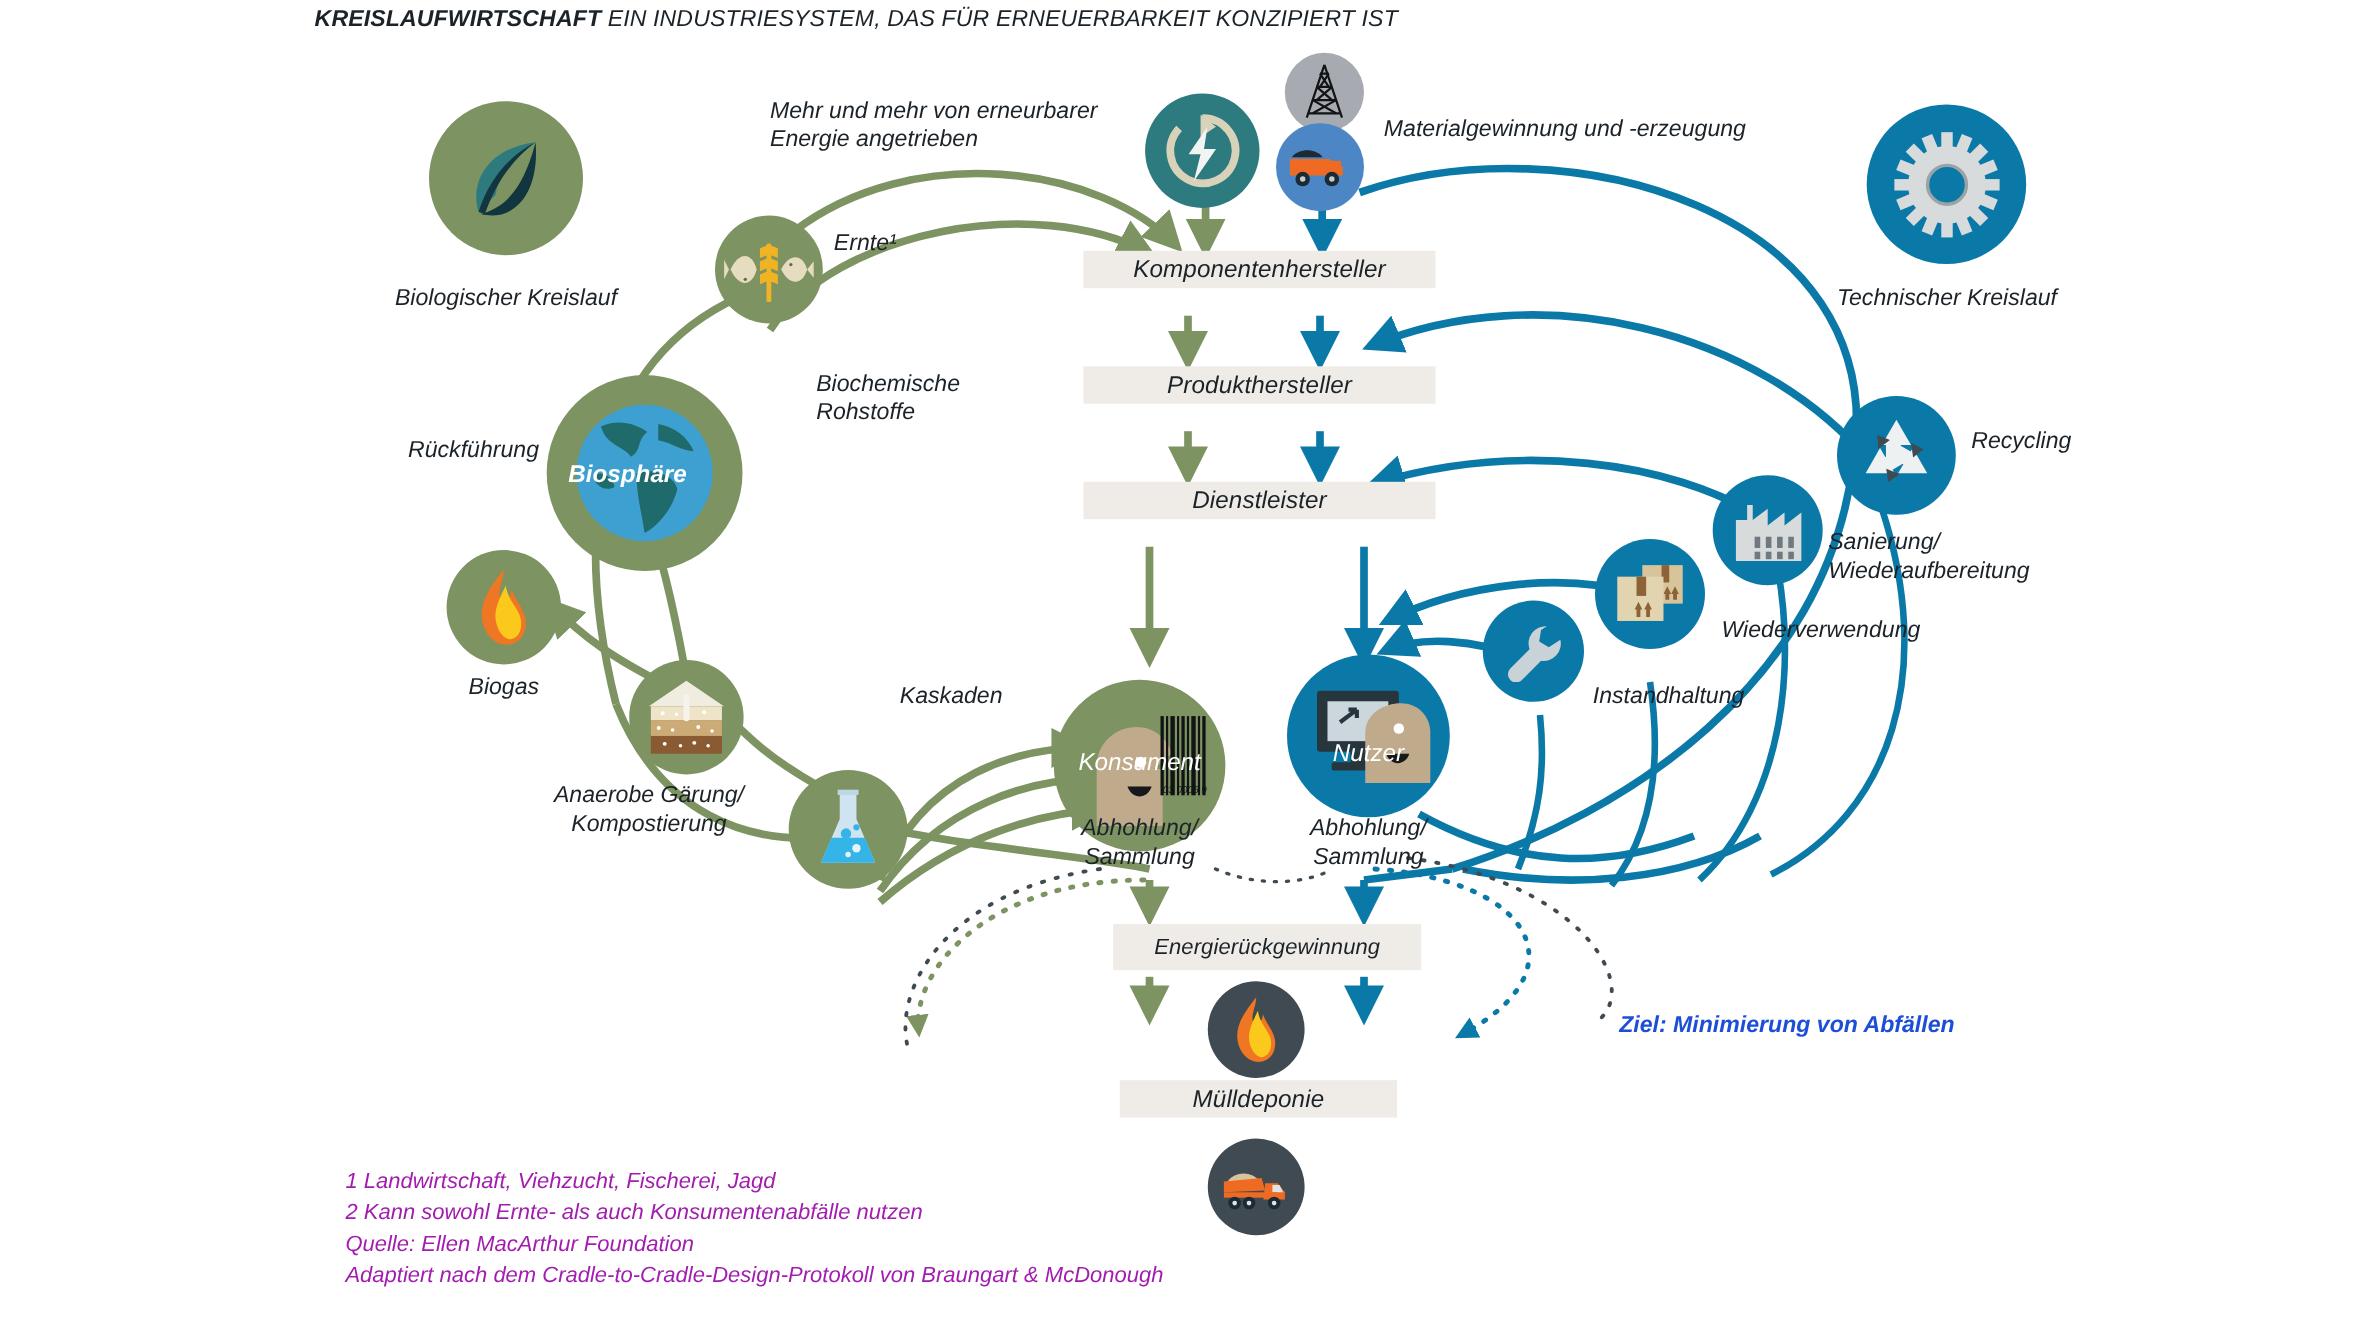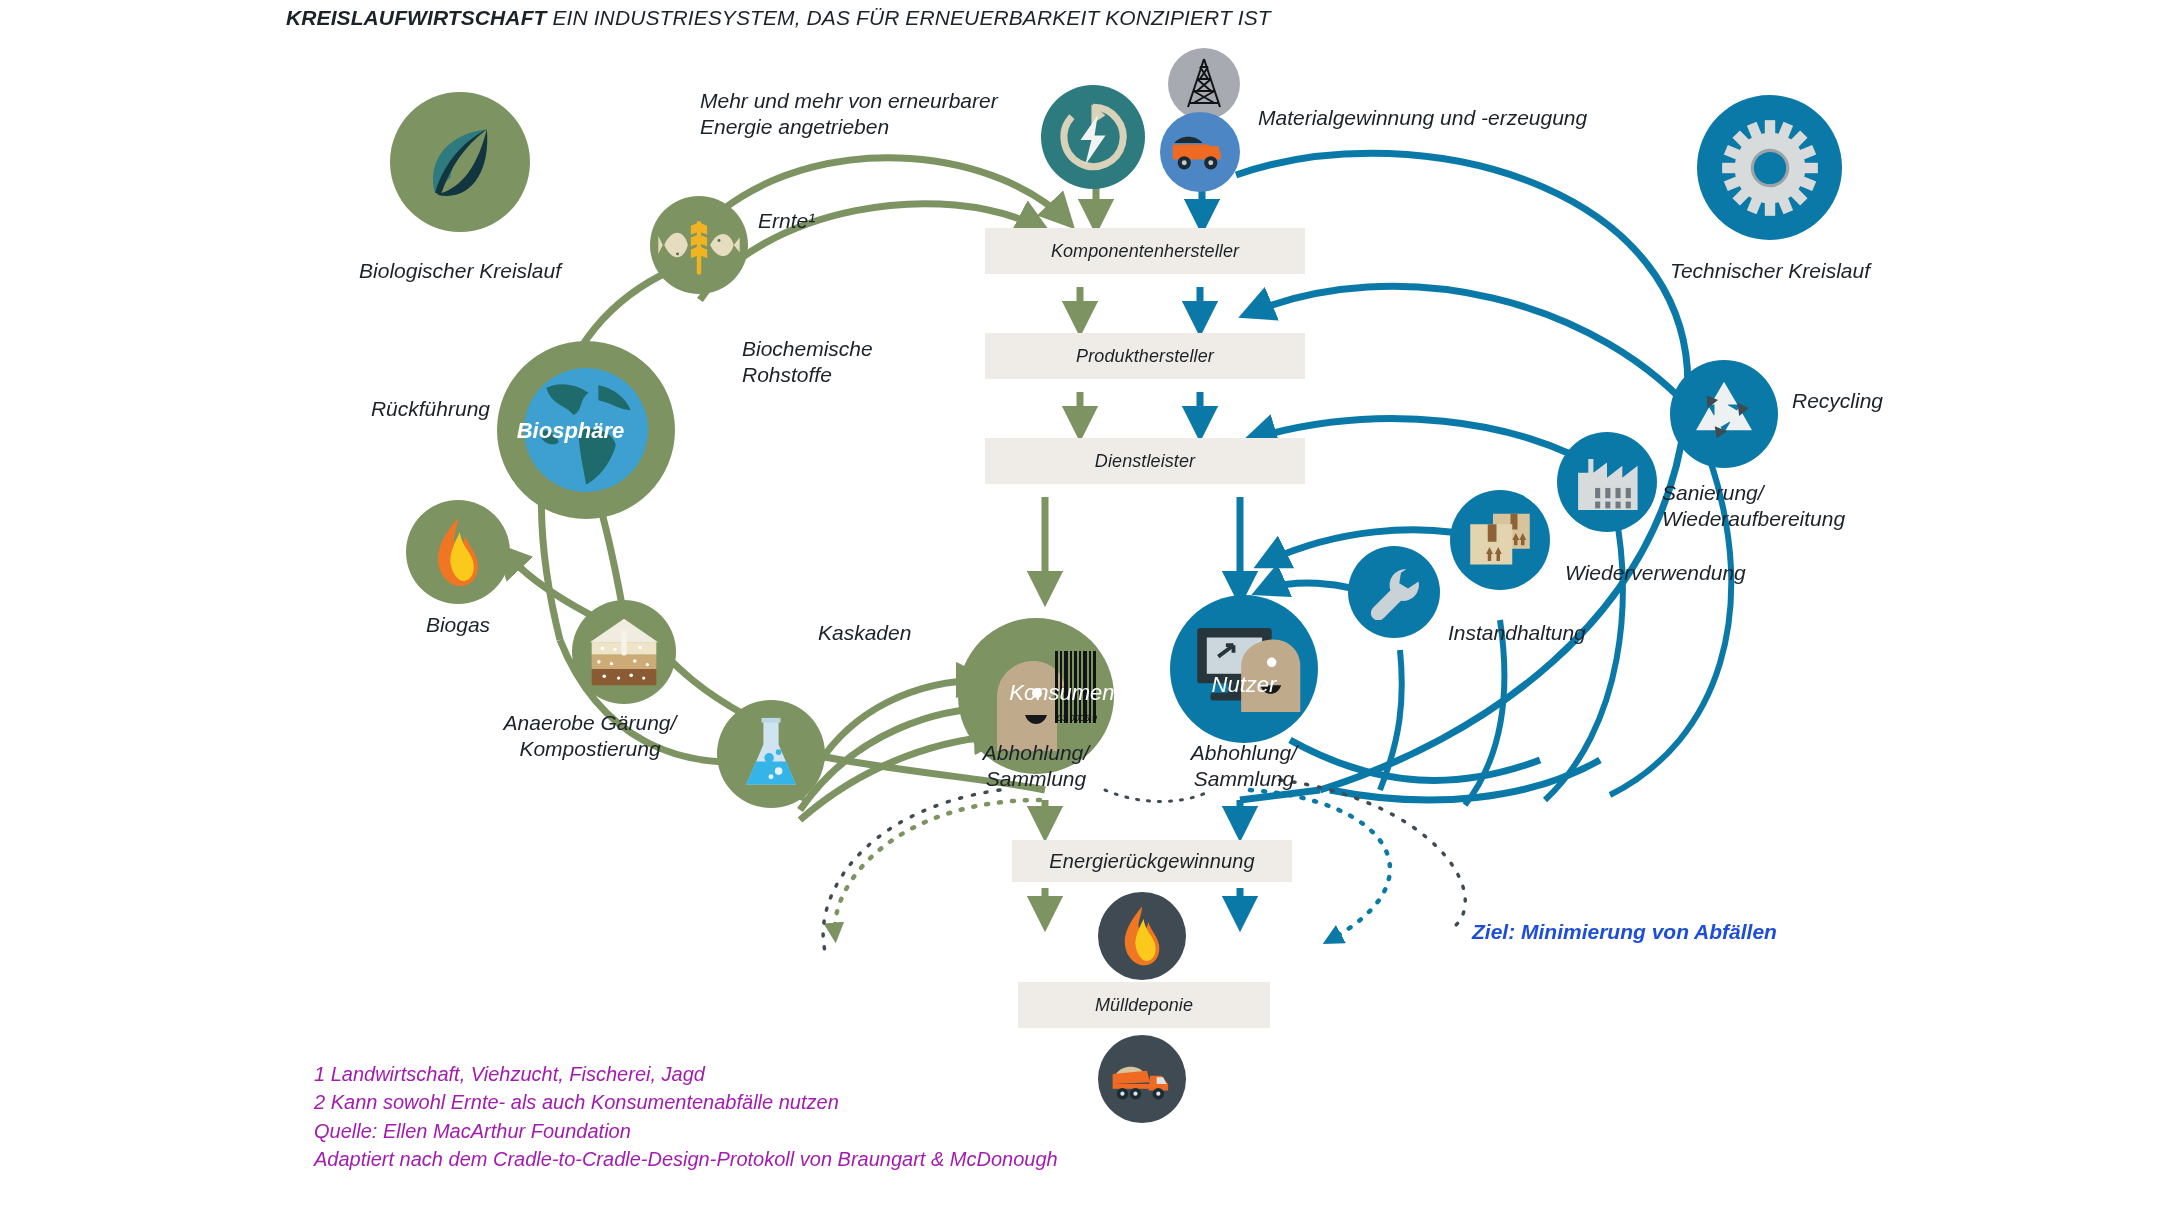--- a/index.html
+++ b/index.html
@@ -12,21 +12,21 @@
   #wires{position:absolute;left:0;top:0;width:2160px;height:1215px;pointer-events:none;}
 
   
   .title{position:absolute;left:286px;top:6px;font-size:21px;letter-spacing:.1px;white-space:nowrap;}
   .title b{font-weight:bold;}
 
   
   .pbox{
     position:absolute;background:#efece7;color:#1b2228;
     display:flex;align-items:center;justify-content:center;
-    font-size:18px;height:46px;letter-spacing:.1px;white-space:nowrap;
+    font-size:22px;height:34px;letter-spacing:.1px;white-space:nowrap;
   }
 
   
   .circ{position:absolute;border-radius:50%;display:flex;align-items:center;justify-content:center;overflow:hidden;}
   .circ svg{display:block;}
 
   
   .lbl{position:absolute;font-size:21px;line-height:1.22;color:#1b2228;white-space:pre;}
   .lbl.c{text-align:center;}
   .lbl.r{text-align:right;}
@@ -257,21 +257,21 @@
           <rect x="99" y="20" width="2" height="72"></rect>
         <rect x="103" y="20" width="3" height="72"></rect>
           <rect x="108" y="20" width="2" height="72"></rect>
         <rect x="112" y="20" width="4" height="72"></rect>
           <rect x="118" y="20" width="2" height="72"></rect>
         <rect x="122" y="20" width="3" height="72"></rect>
       </g>
       <text x="86" y="90" font-family="Liberation Sans, sans-serif" font-size="9" fill="#111315">03 0006 9</text>
     </svg>
   </div>
-  <div class="incirc" style="left:987px;top:680px;width:156px;">Konsument</div>
+  <div class="incirc" style="left:958px;top:680px;width:156px;">Konsument</div>
   <div class="lbl c" style="left:960px;top:740px;width:152px;">Abhohlung/
 Sammlung</div>
 
   <div class="circ" style="left:1697px;top:95px;width:145px;height:145px;background:#0b79a8;">
     <svg width="104" height="104" viewBox="0 0 100 100">
       <g fill="#d7dbdc">
         <circle cx="50" cy="50" r="34"></circle>
         <g>
           <rect x="45" y="4" width="10" height="14"></rect>
             <rect x="45" y="82" width="10" height="14"></rect>

